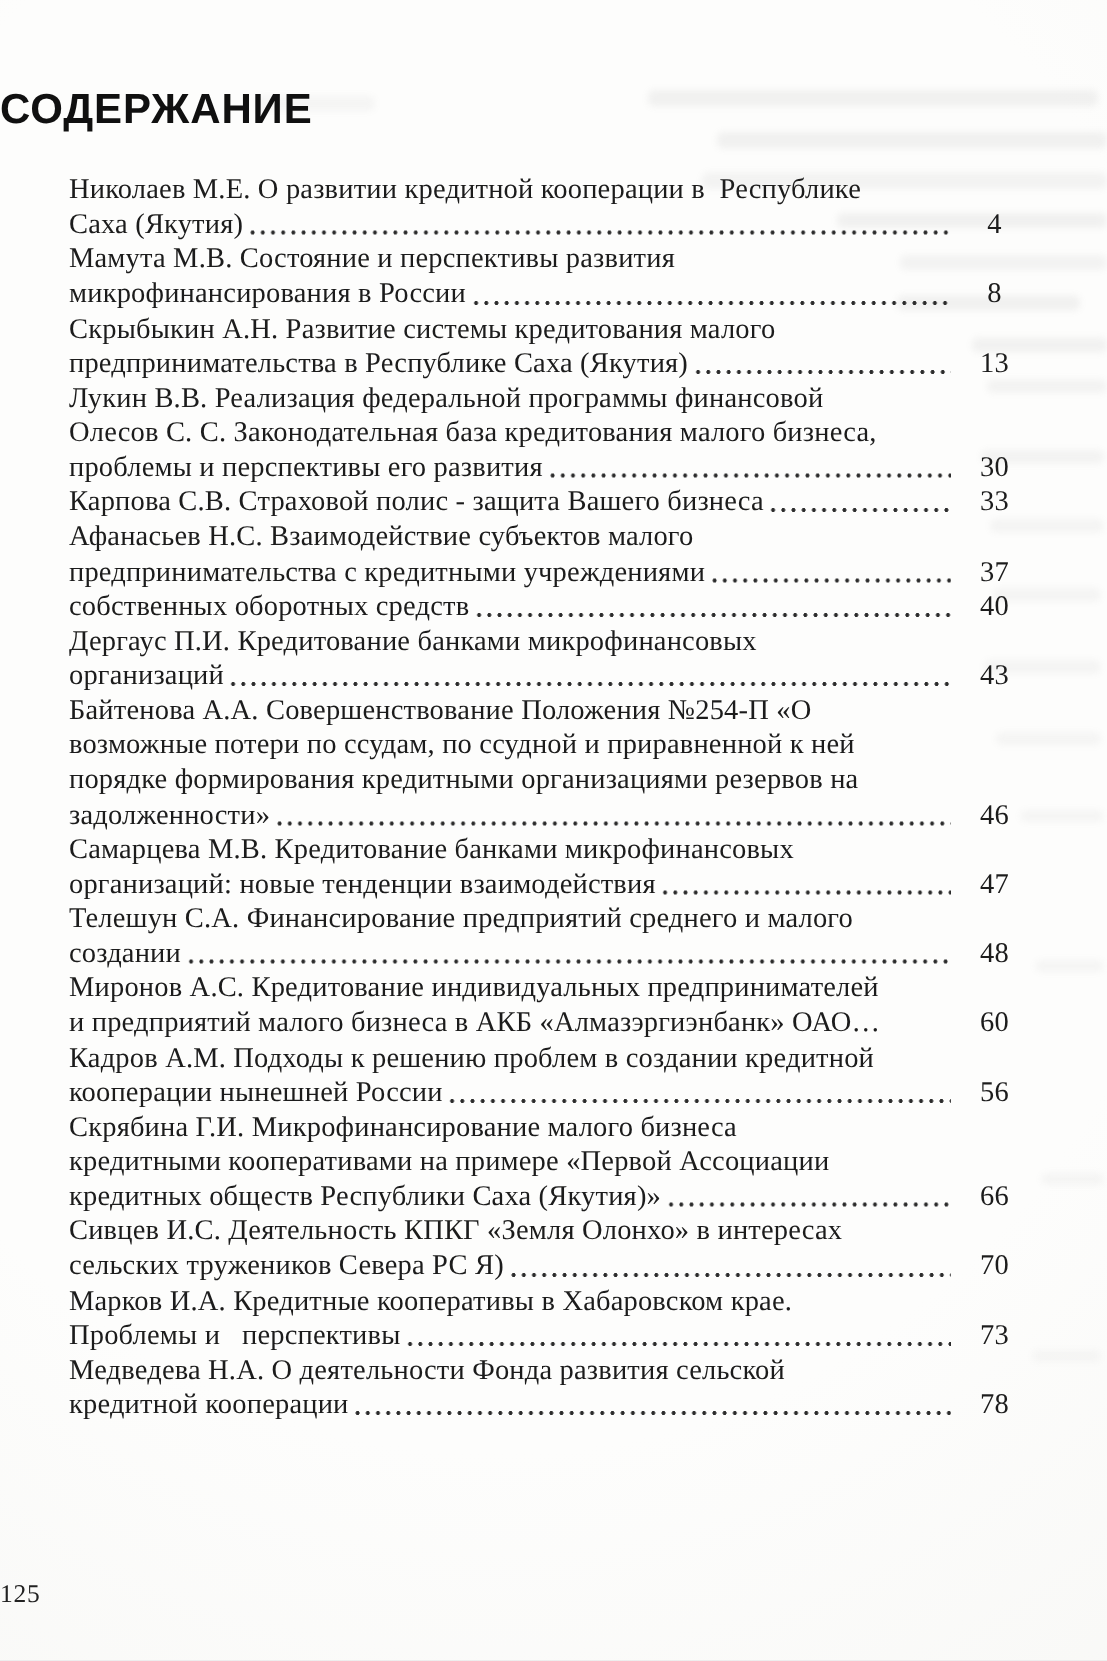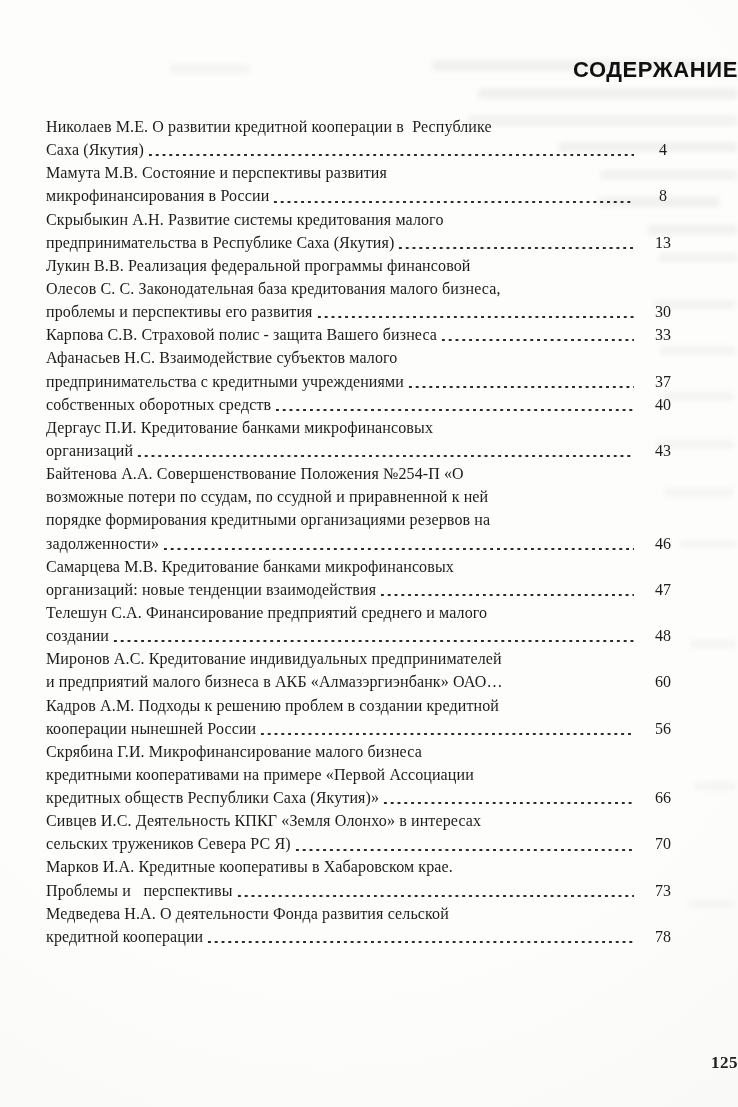--- a/index.html
+++ b/index.html
@@ -8,48 +8,48 @@
     width:738px;height:1107px;
     margin:0 auto;
     background:
       radial-gradient(ellipse 120% 90% at 45% 38%, #fdfdfc 55%, #f8f8f6 88%, #f3f3f0 100%);
     overflow:hidden;
     font-family:"Liberation Serif","DejaVu Serif",serif;
     color:#1c1c1c;
   }
   .title{
     position:absolute;top:57px;left:0;right:0;
-    text-align:right;
+    text-align:left;
     font-family:"Liberation Sans","DejaVu Sans",sans-serif;
-    font-weight:bold;font-size:22px;letter-spacing:.6px;color:#101010;
+    font-weight:bold;font-size:28px;letter-spacing:.6px;color:#101010;
   }
   .toc{
     position:absolute;top:115px;left:46px;width:640px;
   }
   .toc-line{
-    display:flex;align-items:flex-end;
+    display:flex;align-items:center;
     height:23.15px;line-height:23.15px;
-    font-size:16px;letter-spacing:.12px;
+    font-size:19px;letter-spacing:.12px;
     white-space:pre;
   }
   .txt{flex:0 0 auto;}
   .leader{
     flex:1 1 auto;align-self:stretch;
     margin:0 6px 0 3px;
   }
   .leader.dots{
     background-image:radial-gradient(circle, #2b2b2b 1.15px, rgba(0,0,0,0) 1.45px);
     background-size:6.8px 4px;
     background-repeat:repeat-x;
     background-position:left bottom 4px;
   }
   .num{flex:0 0 46px;text-align:center;}
   .folio{
     position:absolute;top:1053px;left:0;right:0;
-    text-align:right;font-weight:bold;font-size:17px;letter-spacing:.5px;color:#222;
+    text-align:left;font-weight:normal;font-size:17px;letter-spacing:.5px;color:#222;
   }
   
   .bleed{
     position:absolute;background:#8f8f8f;border-radius:4px;
     filter:blur(2.6px);opacity:.11;pointer-events:none;
   }
 </style>
 </head>
 <body>
 

